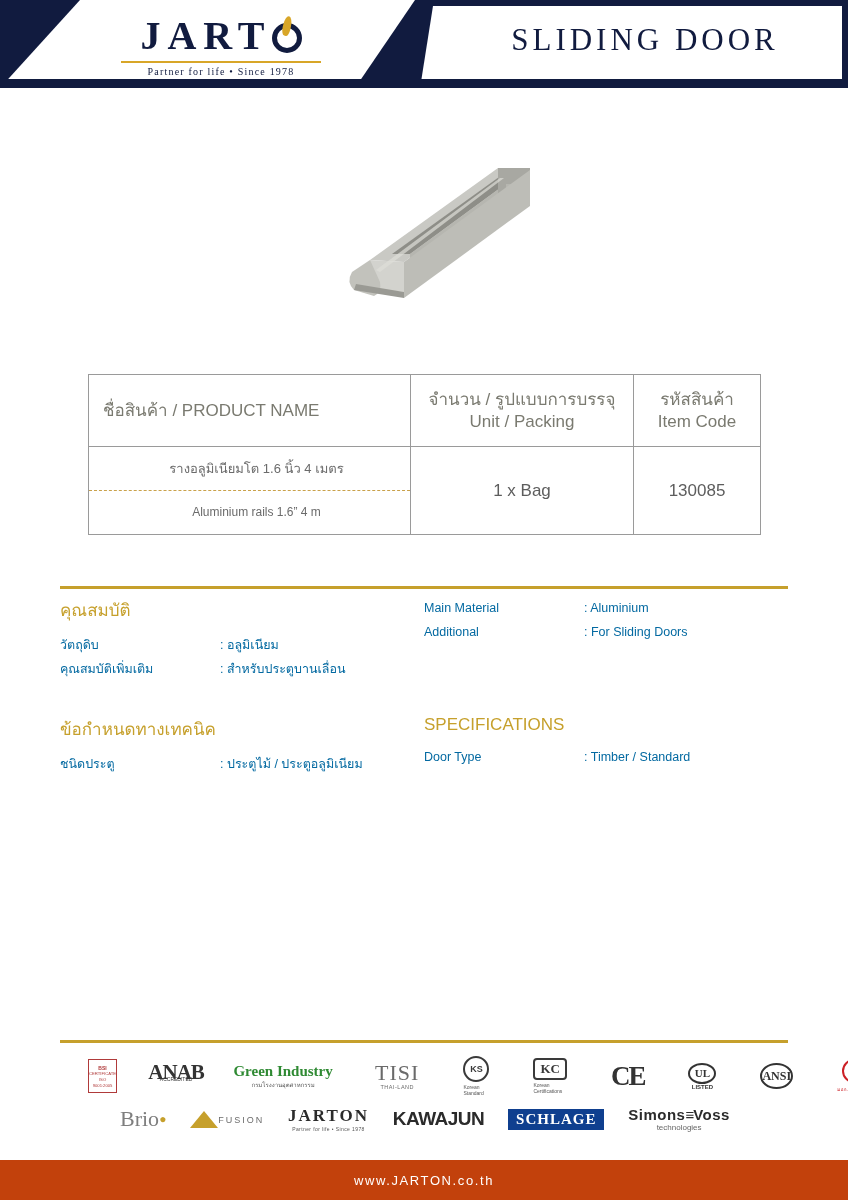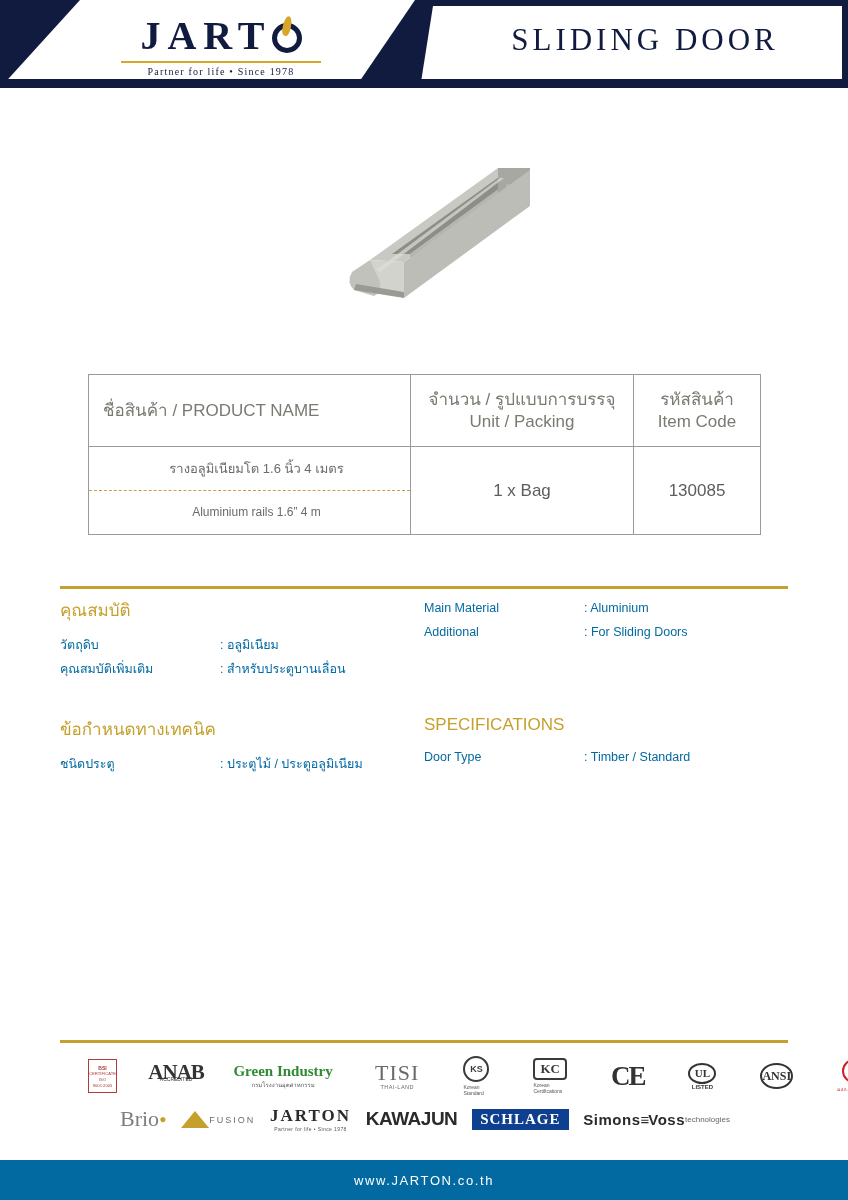--- a/index.html
+++ b/index.html
@@ -405,39 +405,39 @@
   .brand-schlage {
     background: #0f3f8f;
     color: #fff;
     font-weight: bold;
     font-size: 15px;
     letter-spacing: 1px;
     padding: 2px 8px;
     font-family: "Liberation Serif", serif;
   }
   .brand-simons {
-    flex-direction: row;
+    flex-direction: column;
     align-items: center;
     color: #2b2b2b;
   }
   .brand-simons .nm {
     font-family: "Liberation Sans", sans-serif;
     font-weight: bold;
     font-size: 15px;
     letter-spacing: .5px;
   }
   .brand-simons .nm .bars { letter-spacing: -1px; }
   .brand-simons .sub { font-size: 8px; color: #666; }
 
   
   .url-bar {
     position: absolute;
     left: 0; top: 1160px;
     width: 848px; height: 40px;
-    background: #0369a1;
+    background: #c2410c;
     color: #ffffff;
     font-size: 13px;
     letter-spacing: 1.6px;
     display: flex;
     align-items: center;
     justify-content: center;
   }
 </style>
 </head>
 <body>

